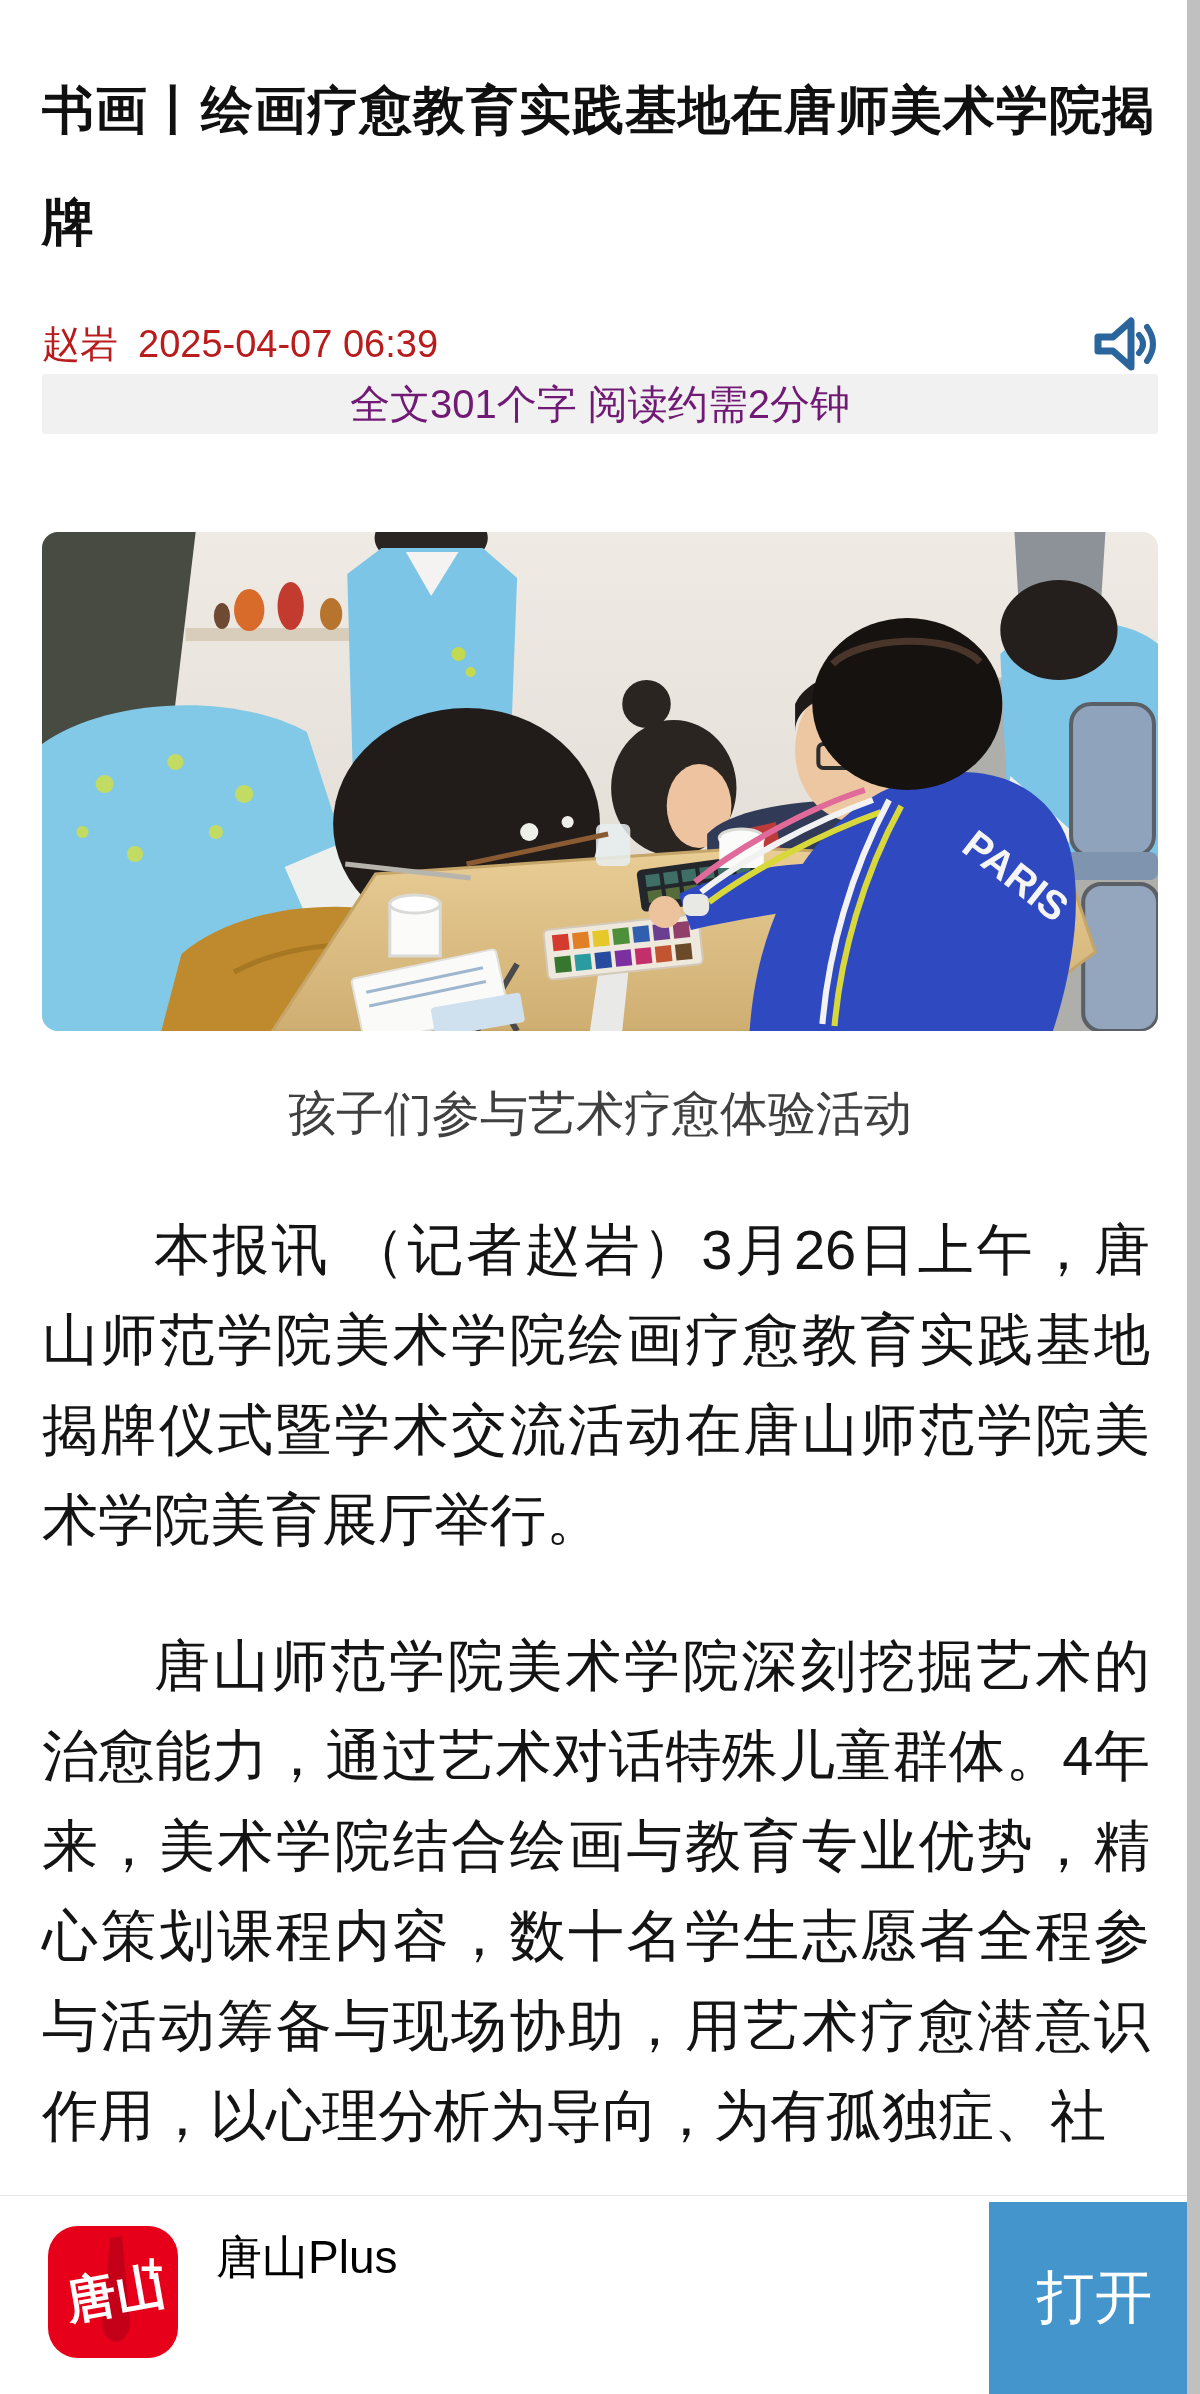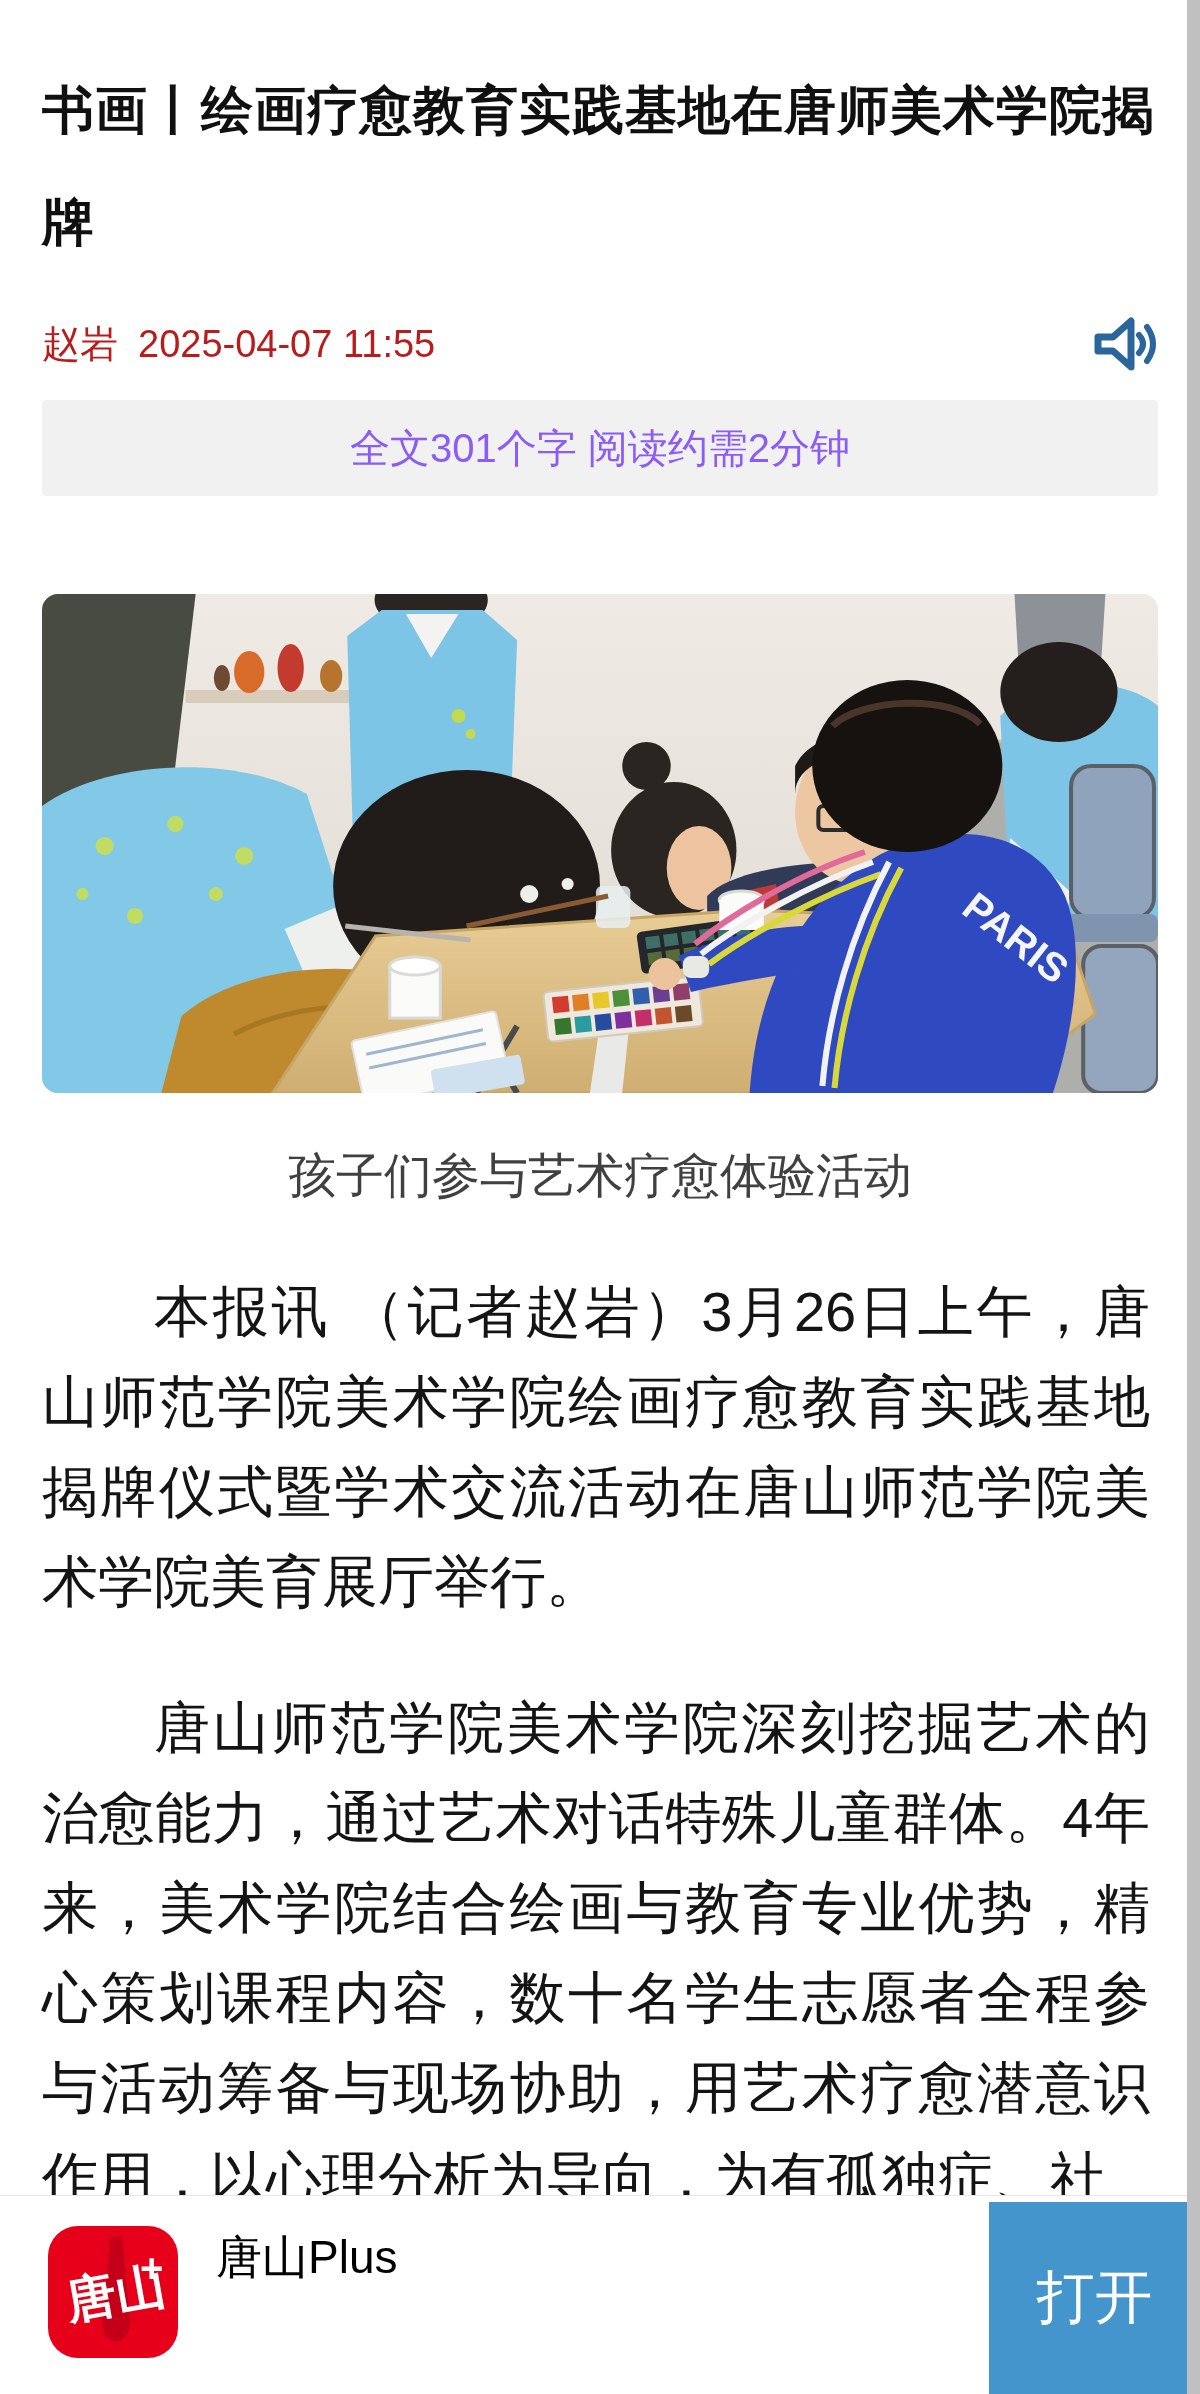--- a/index.html
+++ b/index.html
@@ -15,23 +15,23 @@
     font-size:52px;line-height:112px;font-weight:700;color:#101010;
     letter-spacing:1px;
   }
   .meta-row{
     margin-top:36px;display:flex;align-items:center;
     font-size:38px;line-height:60px;color:#b91c1c;
   }
   .meta-time{margin-left:20px;}
   .tts-btn{margin-left:auto;width:66px;height:60px;background:none;border:none;padding:0;cursor:pointer;}
   .stats-bar{
-    margin-top:26px;height:96px;background:#f1f1f1;border-radius:4px;
+    height:60px;background:#f1f1f1;border-radius:4px;
     display:flex;align-items:center;justify-content:center;
-    font-size:40px;color:#8b5cf6;
+    font-size:40px;color:#701a75;
   }
   .photo-wrap{
     margin-top:98px;height:499px;border-radius:16px;overflow:hidden;background:#e9e5de;
   }
   .photo-wrap svg{display:block;width:100%;height:100%;}
   .caption{
     margin-top:38px;text-align:center;
     font-size:48px;line-height:90px;color:#404040;
   }
   .body-par{
@@ -70,21 +70,21 @@
 </style>
 </head>
 <body>
 
 <div class="content">
 
   <h1 class="title">书画丨绘画疗愈教育实践基地在唐师美术学院揭牌</h1>
 
   <div class="meta-row">
     <span>赵岩</span>
-    <span class="meta-time">2025-04-07 11:55</span>
+    <span class="meta-time">2025-04-07 06:39</span>
     <button class="tts-btn" aria-label="listen">
       <svg viewBox="0 0 66 60" width="66" height="60">
         <polygon points="6,23 21,23 39,7 39,53 21,37 6,37" fill="none" stroke="#2a659c" stroke-width="7" stroke-linejoin="round"></polygon>
         <path d="M47,21 Q55,30 47,39" fill="none" stroke="#2a659c" stroke-width="6" stroke-linecap="round"></path>
         <path d="M55,13 Q67,30 55,47" fill="none" stroke="#2a659c" stroke-width="6" stroke-linecap="round"></path>
       </svg>
     </button>
   </div>
 
   <div class="stats-bar">

